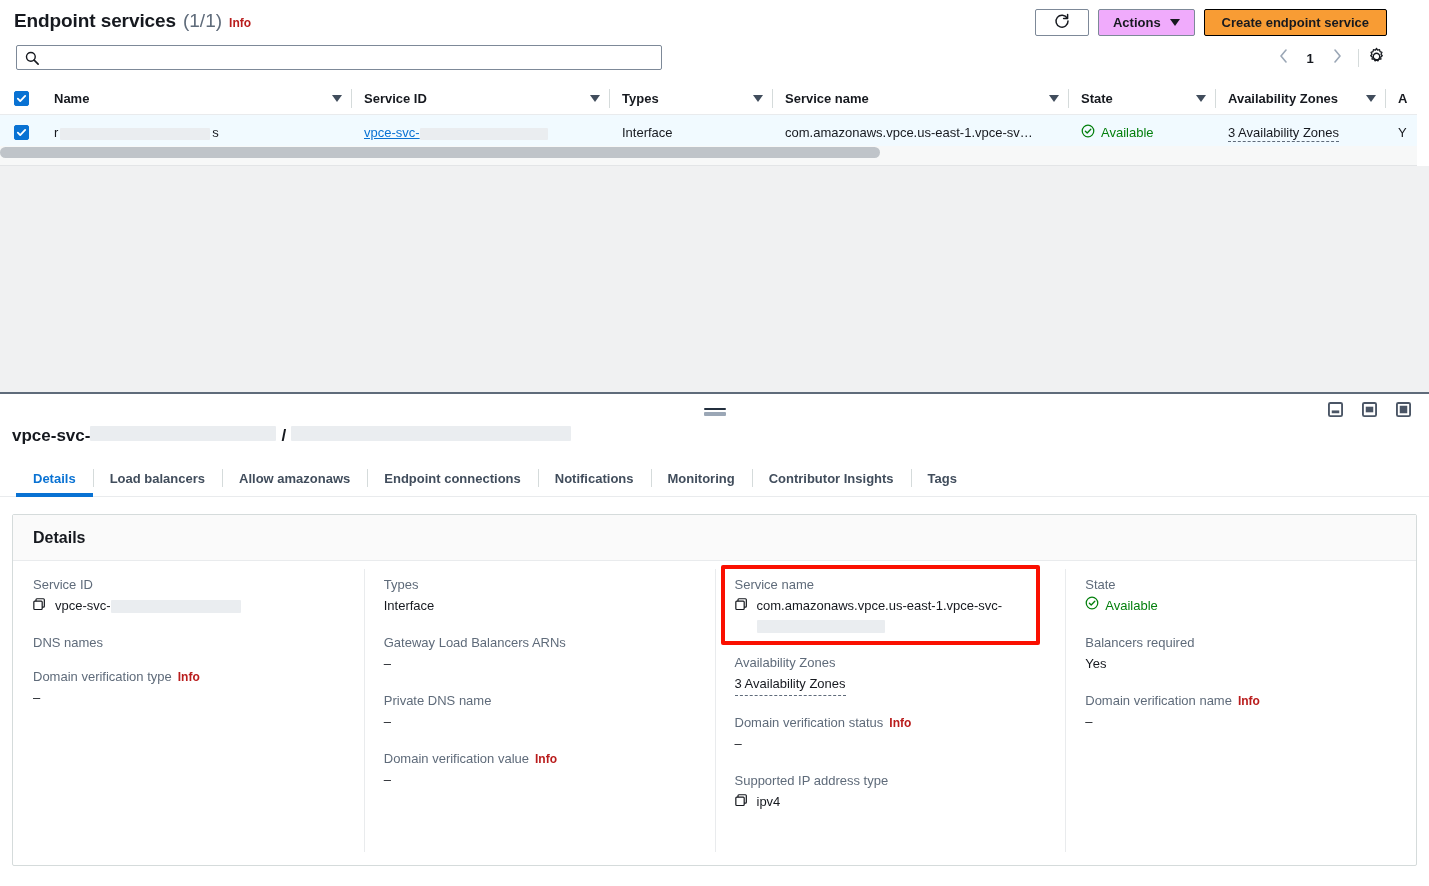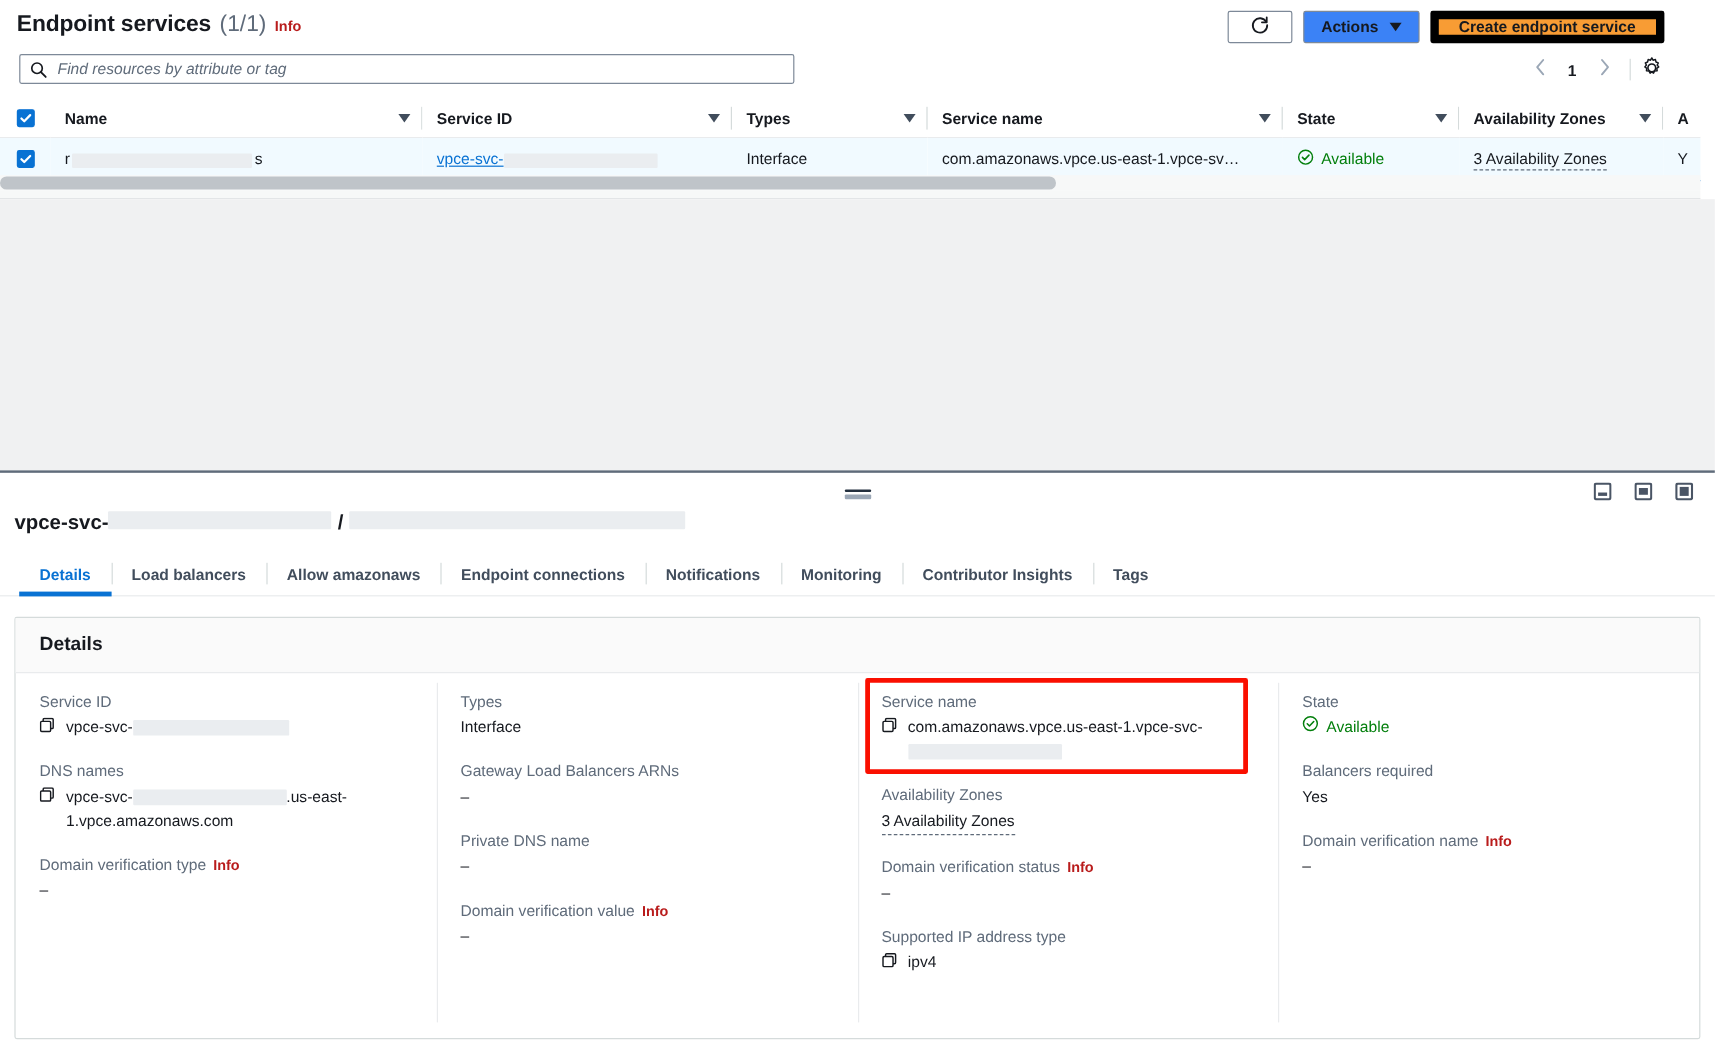--- a/index.html
+++ b/index.html
@@ -59,25 +59,25 @@
   .btn {
     height: 27px; border-radius: 2px; cursor: pointer;
     font-size: 13px; font-weight: bold;
     display: flex; align-items: center; justify-content: center;
     font-family: "Liberation Sans", sans-serif;
   }
   .btn-icon {
     width: 54px; border: 1px solid #7d8998; background: #fff;
   }
   .btn-normal {
-    padding: 0 14px; border: 1px solid #7d8998; background: #3b82f6;
+    padding: 0 14px; border: 1px solid #7d8998; background: #f0abfc;
     color: #16191f; gap: 9px;
   }
   .btn-primary {
-    padding: 0 17px; border: 7px solid #000000; background: #f89c34;
+    padding: 0 17px; border: 1px solid #000000; background: #f89c34;
     color: #16191f;
   }
   .caret-down {
     width: 0; height: 0;
     border-left: 5px solid transparent; border-right: 5px solid transparent;
     border-top: 7px solid #16191f;
   }
 
   
   .pager {
@@ -269,21 +269,20 @@
     <span class="info-link">Info</span>
   </div>
 
   <div class="search-wrap">
     <span class="search-icon">
       <svg width="14" height="14" viewBox="0 0 16 16">
         <circle cx="6.7" cy="6.7" r="5" fill="none" stroke="#16191f" stroke-width="1.6"></circle>
         <line x1="10.4" y1="10.4" x2="15" y2="15" stroke="#16191f" stroke-width="1.8" stroke-linecap="round"></line>
       </svg>
     </span>
-    <input class="search-input" type="text" placeholder="Find resources by attribute or tag" style="">
   </div>
 
   <div class="btn-row">
     <div class="btn btn-icon">
       <span>
         <svg width="16" height="16" viewBox="0 0 16 16">
           <path d="M13.2 5.2A6 6 0 1 0 14 8" fill="none" stroke="#16191f" stroke-width="1.5" stroke-linecap="round"></path>
           <path d="M13.6 1.6v4h-4" fill="none" stroke="#16191f" stroke-width="1.5" stroke-linecap="round" stroke-linejoin="round"></path>
         </svg>
       </span>
@@ -493,29 +492,20 @@
                 <rect x="0.9" y="3.4" width="9" height="9" rx="1" fill="#fff" stroke="#16191f" stroke-width="1.3"></rect>
               </svg>
             </span>
             <span class="fld-val-text"><span>vpce-svc-</span><span class="redact" style="width:130px;height:13px;"></span></span>
           </div>
         </div>
 
 
         <div class="fld">
           <div class="fld-label">DNS names</div>
-          <div class="fld-val">
-            <span class="copy-ico">
-              <svg width="13" height="13" viewBox="0 0 14 14">
-                <rect x="3.2" y="0.8" width="9" height="9" rx="1" fill="none" stroke="#16191f" stroke-width="1.3"></rect>
-                <rect x="0.9" y="3.4" width="9" height="9" rx="1" fill="#fff" stroke="#16191f" stroke-width="1.3"></rect>
-              </svg>
-            </span>
-            <span class="fld-val-text"><span>vpce-svc-</span><span class="redact" style="width:128px;height:13px;"></span><span>.us-east-1.vpce.amazonaws.com</span></span>
-          </div>
         </div>
 
         <div class="fld">
           <div class="fld-label">
             <span>Domain verification type</span>
             <span class="info-link">Info</span>
           </div>
           <div class="fld-val">
               <span class="dash">–</span>
             </div>

